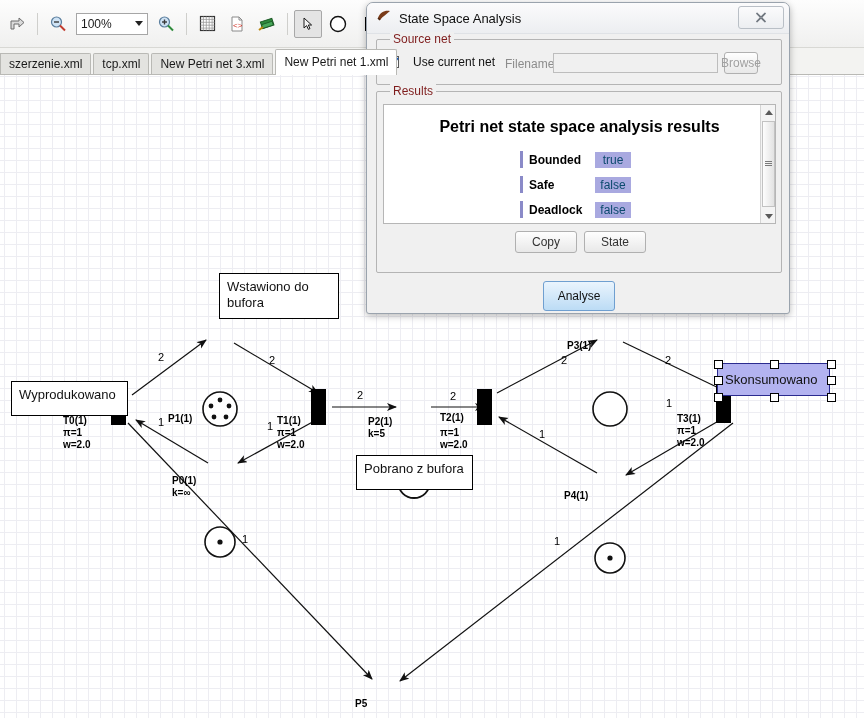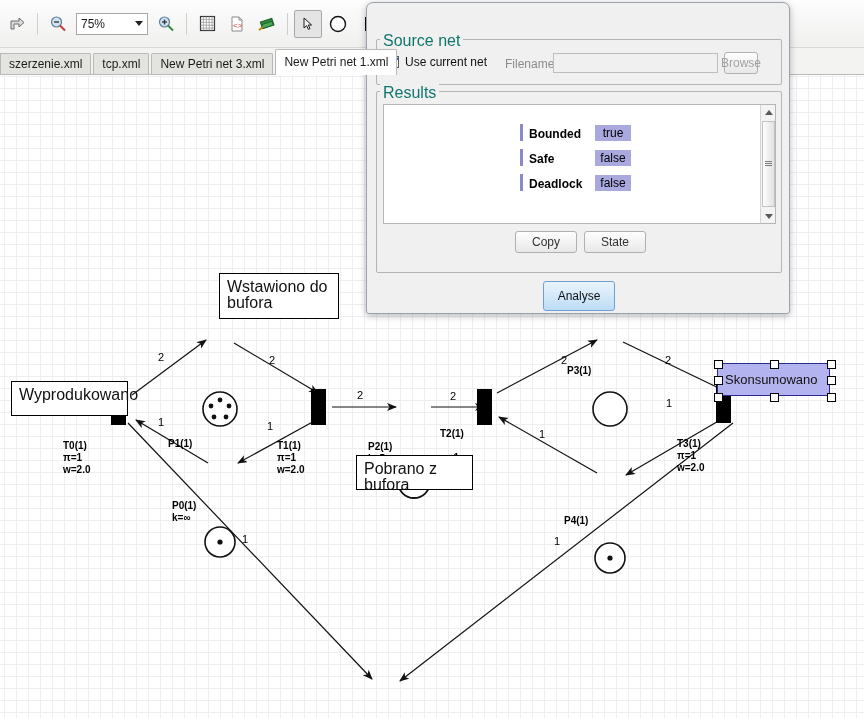--- a/index.html
+++ b/index.html
@@ -74,35 +74,35 @@
       linear-gradient(to bottom, #dcdce4 1px, transparent 1px);
     background-size: 12px 12px, 12px 12px, 48px 48px, 48px 48px;
     background-position: 4px 1px, 4px 1px, 4px 1px, 4px 1px;
     overflow: hidden;
   }
   .netsvg { position: absolute; left: 0; top: 0; }
 
   
   .annot {
     position: absolute; background: #ffffff; border: 1px solid #000;
-    font-size: 16px; color: #111; padding: 5px 7px; box-sizing: border-box;
+    font-size: 13px; color: #111; padding: 5px 7px; box-sizing: border-box;
     line-height: 16px;
   }
   .selbox {
     position: absolute; background: #b3b3f0; border: 1px solid #2b2b8f;
     font-size: 13px; color: #111; box-sizing: border-box;
     display: flex; align-items: center; padding-left: 7px;
   }
   .handle {
     position: absolute; width: 7px; height: 7px;
     background: #ffffff; border: 1px solid #000;
   }
   .netlabel {
     position: absolute; font-size: 10px; font-weight: bold; color: #000;
-    white-space: nowrap; font-family: "Liberation Sans", sans-serif; margin-top: 25px;
+    white-space: nowrap; font-family: "Liberation Sans", sans-serif;
   }
   .arcweight {
     position: absolute; font-size: 11px; color: #000; font-weight: normal;
   }
 
   
   .dialog {
     position: absolute; left: 366px; top: 2px; width: 424px; height: 312px;
     background: #f0f0f0;
     border: 1px solid #9aa3ad;
@@ -127,22 +127,22 @@
     border: 1px solid #b9bfc6; border-radius: 3px;
     background: linear-gradient(#fbfbfc,#eceef1);
     display: flex; align-items: center; justify-content: center;
     font-size: 12px; color: #3b4450;
   }
   .group {
     position: absolute; border: 1px solid #b4b4b4; border-radius: 2px;
     box-sizing: border-box;
   }
   .group > .legend {
-    position: absolute; top: -8px; left: 3px; background: #f0f0f0;
-    padding: 0 3px; font-size: 16px; color: #0f766e;
+    position: absolute; top: -8px; left: 13px; background: #f0f0f0;
+    padding: 0 3px; font-size: 12px; color: #7f1d1d;
   }
   .chk {
     width: 12px; height: 12px; border: 1px solid #5a5a5a; background: #fff;
     display: inline-flex; align-items: center; justify-content: center;
     position: relative; box-sizing: border-box;
   }
   .chk svg { position: absolute; left: 0; top: -1px; }
   .dlg-label { font-size: 12px; color: #111; }
   .dlg-label.dim { color: #8c8c8c; }
   .textfield {
@@ -164,25 +164,25 @@
   }
   .results-pane {
     position: absolute; background: #ffffff;
     border: 1px solid #b6b6b6; box-sizing: border-box; overflow: hidden;
   }
   .res-title {
     text-align: center; font-size: 16px; font-weight: bold; color: #000;
     margin-top: 13px; font-family: "Liberation Sans", sans-serif;
   }
   .res-rows { margin-top: 11px; padding-left: 136px; }
-  .res-row { display: flex; align-items: flex-end; height: 25px; }
+  .res-row { display: flex; align-items: center; height: 25px; }
   .res-row .bar { width: 3px; height: 17px; background: #8a8ac8; margin-right: 6px; }
   .res-row .k { font-size: 12px; font-weight: bold; color: #000; width: 66px; }
   .res-row .v {
-    font-size: 12px; color: #000000; background: #a9a9e0;
+    font-size: 12px; color: #0c4a6e; background: #a9a9e0;
     padding: 1px 4px; min-width: 28px; text-align: center;
   }
   .scrollbar {
     position: absolute; width: 15px; background: #f4f4f4;
     border-left: 1px solid #d4d4d4; box-sizing: border-box;
   }
   .sb-arrow {
     width: 15px; height: 14px; display: flex; align-items: center;
     justify-content: center;
   }
@@ -214,21 +214,21 @@
 
     <div class="tb-btn">
       <svg width="18" height="18" viewBox="0 0 18 18">
         <circle cx="7.5" cy="7" r="5" fill="#cfe3f5" stroke="#5b7f9e" stroke-width="1.2"></circle>
         <line x1="11" y1="10.5" x2="16" y2="15.5" stroke="#c23b2e" stroke-width="2"></line>
         <line x1="5" y1="7" x2="10" y2="7" stroke="#3a3a3a" stroke-width="1.4"></line>
       </svg>
     </div>
 
     <div class="zoom-combo">
-      <span>75%</span>
+      <span>100%</span>
       <span class="caret"></span>
     </div>
 
     <div class="tb-btn">
       <svg width="18" height="18" viewBox="0 0 18 18">
         <circle cx="7.5" cy="7" r="5" fill="#cfe3f5" stroke="#5b7f9e" stroke-width="1.2"></circle>
         <line x1="11" y1="10.5" x2="16" y2="15.5" stroke="#2e8b3b" stroke-width="2"></line>
         <line x1="5" y1="7" x2="10" y2="7" stroke="#3a3a3a" stroke-width="1.4"></line>
         <line x1="7.5" y1="4.5" x2="7.5" y2="9.5" stroke="#3a3a3a" stroke-width="1.4"></line>
       </svg>
@@ -408,21 +408,21 @@
     <div class="netlabel" style="left:355px;top:623px">P5</div>
 
     <div class="netlabel" style="left:63px;top:340px">T0(1)</div>
     <div class="netlabel" style="left:63px;top:352px">π=1</div>
     <div class="netlabel" style="left:63px;top:364px">w=2.0</div>
 
     <div class="netlabel" style="left:277px;top:340px">T1(1)</div>
     <div class="netlabel" style="left:277px;top:352px">π=1</div>
     <div class="netlabel" style="left:277px;top:364px">w=2.0</div>
 
-    <div class="netlabel" style="left:440px;top:328px">T2(1)</div>
+    <div class="netlabel" style="left:440px;top:337px">T2(1)</div>
     <div class="netlabel" style="left:440px;top:352px">π=1</div>
     <div class="netlabel" style="left:440px;top:364px">w=2.0</div>
 
     <div class="netlabel" style="left:677px;top:338px">T3(1)</div>
     <div class="netlabel" style="left:677px;top:350px">π=1</div>
     <div class="netlabel" style="left:677px;top:362px">w=2.0</div>
 
     <div class="arcweight" style="left:158px;top:276px">2</div>
     <div class="arcweight" style="left:269px;top:279px">2</div>
     <div class="arcweight" style="left:158px;top:341px">1</div>
@@ -457,45 +457,61 @@
       <div class="handle" style="left:827px;top:301px"></div>
       <div class="handle" style="left:714px;top:318px"></div>
       <div class="handle" style="left:770px;top:318px"></div>
       <div class="handle" style="left:827px;top:318px"></div>
     </div>
 
   </div>
 
   <div class="dialog">
 
+    <div class="dlg-title">
+      <span>
+        <svg width="15" height="14" viewBox="0 0 15 14">
+          <path d="M1 9 C3 3, 8 1, 13 2 C10 5, 6 7, 3 11 Z" fill="#7a3b18"></path>
+          <path d="M1 9 L3 11" stroke="#4a2410" stroke-width="1.6"></path>
+        </svg>
+      </span>
+      <span class="t">State Space Analysis</span>
+      <div class="dlg-close">
+        <svg width="12" height="11" viewBox="0 0 12 11">
+          <path d="M1.5 1 L10.5 10 M10.5 1 L1.5 10" stroke="#3b4450" stroke-width="1.6"></path>
+          <path d="M1.5 1 L10.5 10 M10.5 1 L1.5 10" stroke="#fff" stroke-width="0.5"></path>
+        </svg>
+      </div>
+    </div>
 
     <div class="group" style="left:9px;top:36px;width:406px;height:46px">
       <span class="legend">Source net</span>
 
       <div style="position:absolute;left:10px;top:15px;display:flex;align-items:center">
         <span class="chk">
           <svg width="12" height="12" viewBox="0 0 12 12">
             <path d="M2 6 L4.6 9 L10 2" fill="none" stroke="#1b5fbe" stroke-width="1.6"></path>
           </svg>
         </span>
-        <span class="dlg-label" style="margin-left:6px">Use current net</span>
+        <span class="dlg-label" style="margin-left:14px">Use current net</span>
       </div>
 
       <span class="dlg-label dim" style="position:absolute;left:128px;top:17px">Filename:</span>
 
       <div class="textfield" style="position:absolute;left:176px;top:13px;width:165px"></div>
 
       <div class="btn dim" style="position:absolute;left:347px;top:12px;width:34px;height:22px">Browse</div>
     </div>
 
     <div class="group" style="left:9px;top:88px;width:406px;height:182px">
       <span class="legend">Results</span>
 
       <div class="results-pane" style="left:6px;top:12px;width:393px;height:120px">
 
+        <div class="res-title">Petri net state space analysis results</div>
 
         <div class="res-rows">
           <div class="res-row">
             <span class="bar"></span>
             <span class="k">Bounded</span>
             <span class="v">true</span>
           </div>
           <div class="res-row">
             <span class="bar"></span>
             <span class="k">Safe</span>

